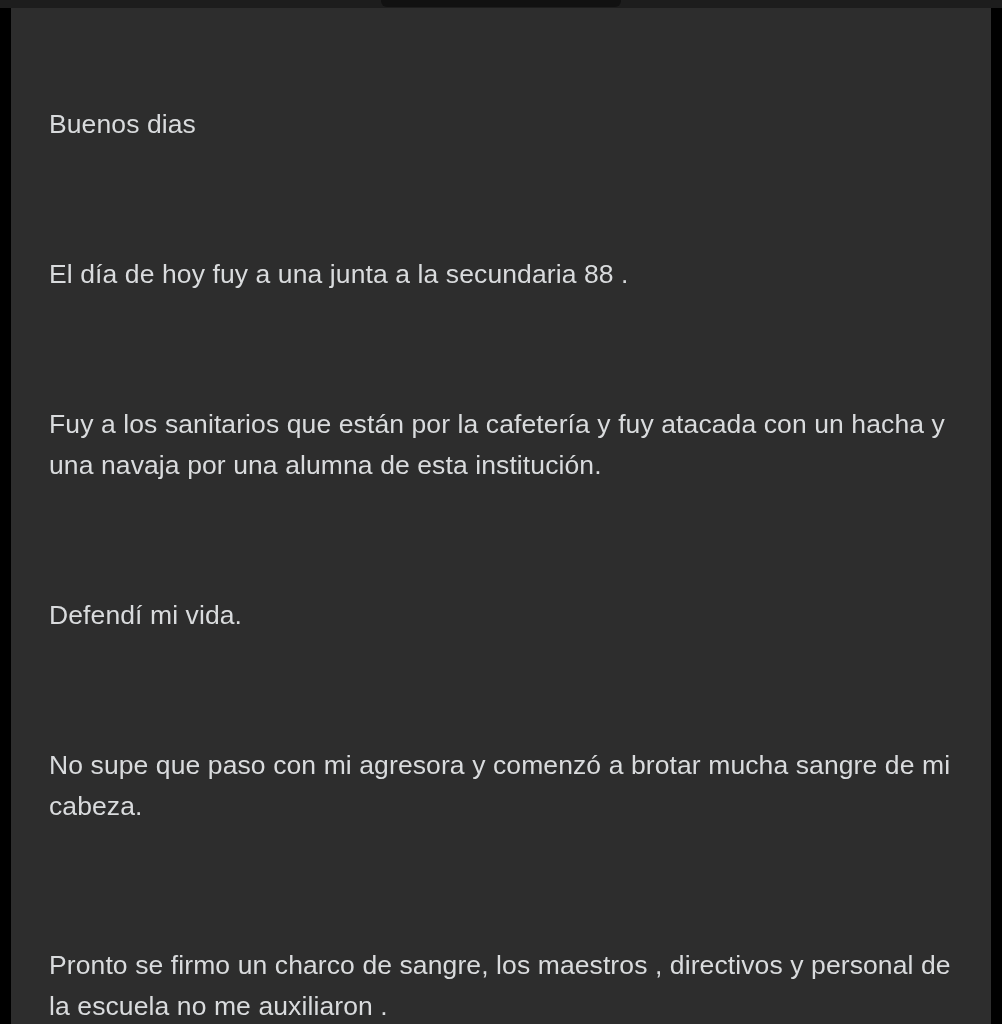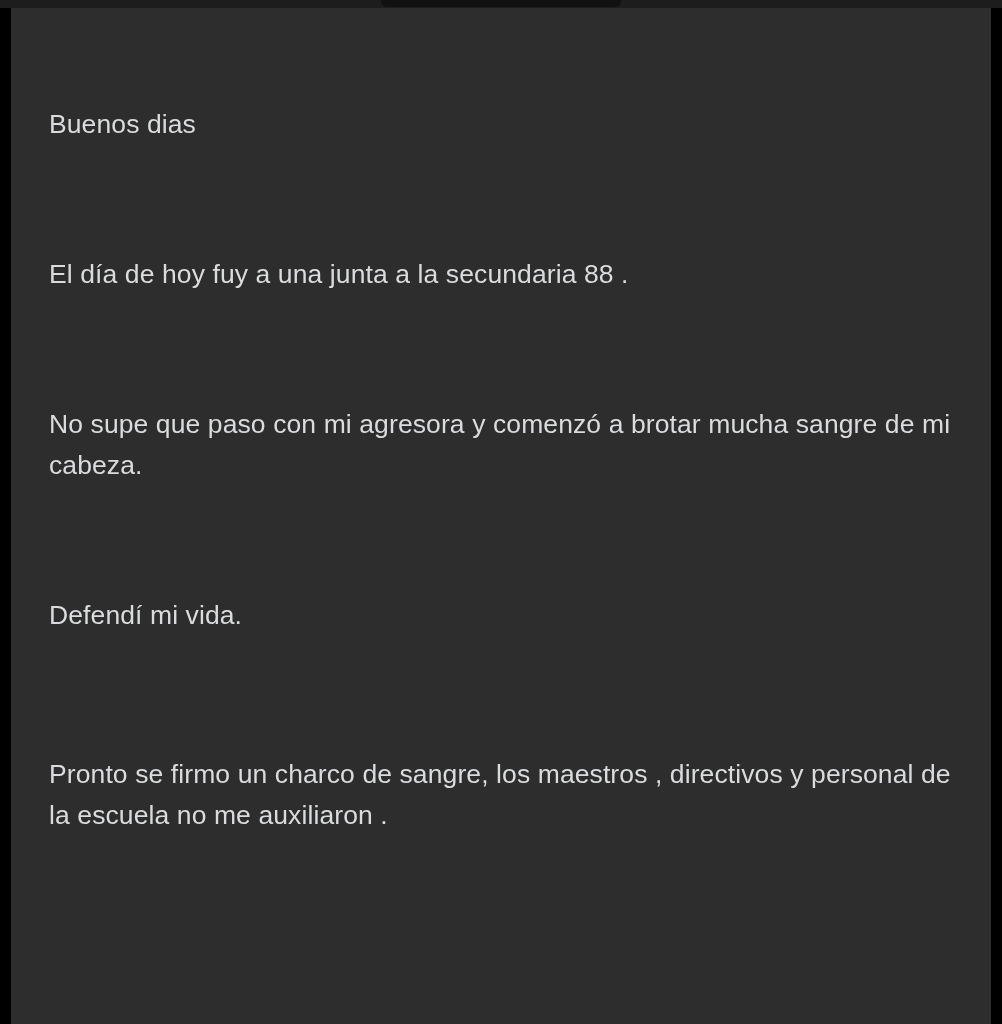--- a/index.html
+++ b/index.html
@@ -85,22 +85,23 @@
   <div class="top-bar">
     <div class="top-notch"></div>
   </div>
   <div class="edge-left"></div>
   <div class="edge-right"></div>
 
   <div class="message-panel">
     <div class="msg-text">
       <p class="para">Buenos dias</p>
       <p class="para">El día de hoy fuy a una junta a la secundaria 88 .</p>
+      <p class="para">Fuy a los sanitarios que están por la cafetería y fuy atacada con un hacha y una navaja por una alumna de esta institución.</p>
+      <p class="para">Defendí mi vida.</p>
       <p class="para">No supe que paso con mi agresora y comenzó a brotar mucha sangre de mi cabeza.</p>
-      <p class="para">Defendí mi vida.</p>
       <p class="para tight">Pronto se firmo un charco de sangre, los maestros , directivos y personal de la escuela no me auxiliaron .</p>
       
       
       
       
       
     </div>
   </div>
 </div>
 

